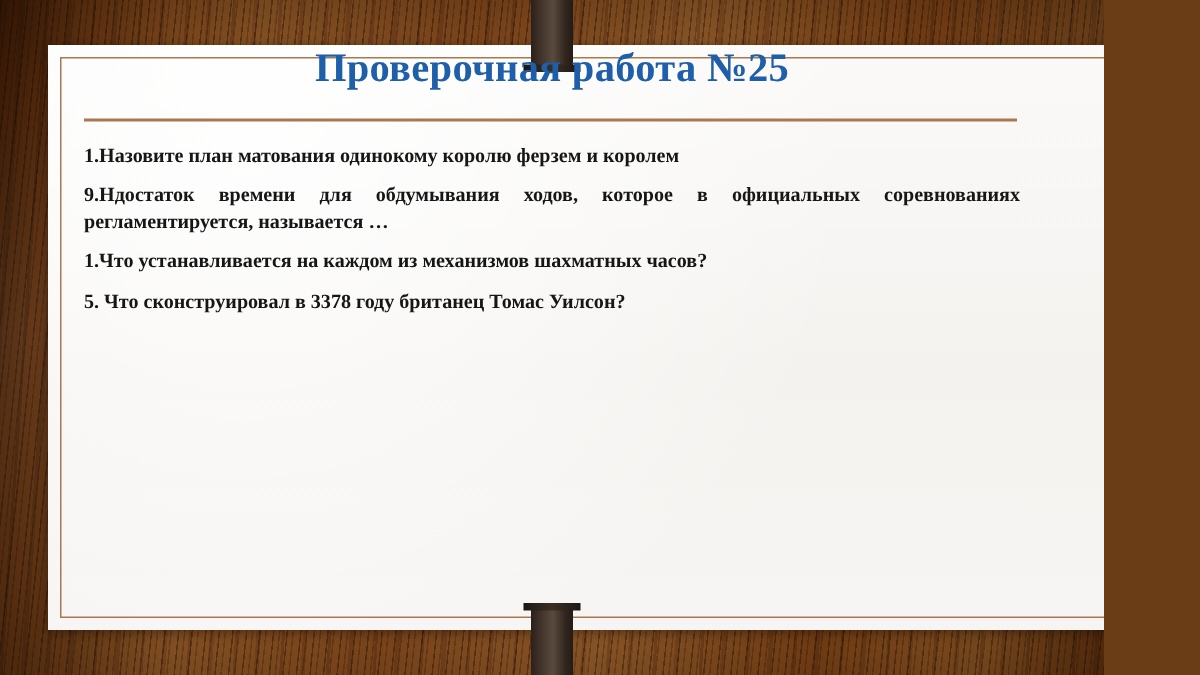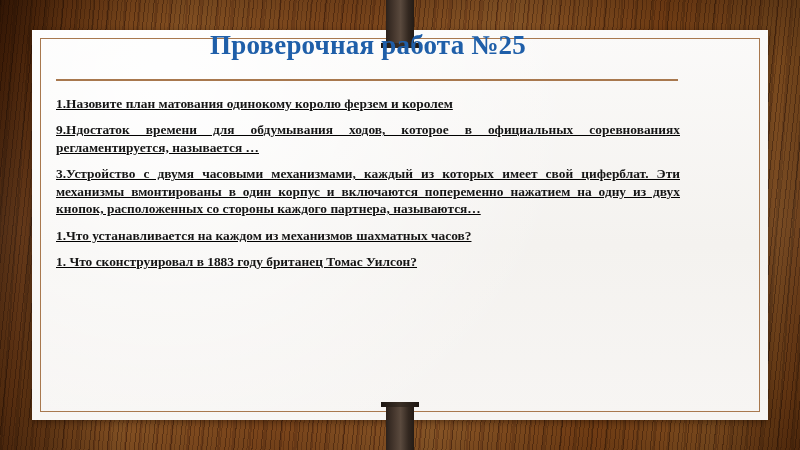--- a/index.html
+++ b/index.html
@@ -11,21 +11,21 @@
     width: 800px;
     height: 450px;
     overflow: hidden;
     font-family: "Liberation Serif", "DejaVu Serif", serif;
     background: #6b3d16;
   }
 
   
   .slide {
     position: relative;
-    width: 800px;
+    width: 736px;
     height: 450px;
     overflow: hidden;
   }
 
   
   .wood {
     position: absolute;
     inset: 0;
     background-color: #8a5526;
     background-image:
@@ -149,21 +149,20 @@
     margin: 18px 0 0 0;
     height: 2px;
     width: 622px;
     background: #a8784e;
   }
 
   .q-list {
     list-style: none;
     margin: 14px 0 0 0;
     padding: 0;
-    text-decoration: underline;
   }
   .q-item {
     font-size: 13.4px;
     font-weight: bold;
     color: #161616;
     line-height: 1.30;
     margin-bottom: 9px;
   }
   .q-item.justify {
     text-align: justify;
@@ -192,19 +191,18 @@
 
   <div class="content">
 
     <h1 class="slide-title">Проверочная работа №25</h1>
 
     <div class="title-rule"></div>
 
     <ul class="q-list">
       <li class="q-item">1.Назовите план матования одинокому королю ферзем и королем</li>
       <li class="q-item justify">9.Ндостаток времени для обдумывания ходов, которое в официальных соревнованиях регламентируется, называется …</li>
-      <li class="q-item justify">3.Устройство с двумя часовыми механизмами, каждый из которых имеет свой циферблат. Эти механизмы вмонтированы в один корпус и включаются попеременно нажатием на одну из двух кнопок, расположенных со стороны каждого партнера, называются…</li>
       <li class="q-item">1.Что устанавливается на каждом из механизмов шахматных часов?</li>
-      <li class="q-item">1. Что сконструировал в 1883 году британец Томас Уилсон?</li>
+      <li class="q-item">5. Что сконструировал в 3378 году британец Томас Уилсон?</li>
     </ul>
 
   </div>
 </div>
 
 </body></html>

